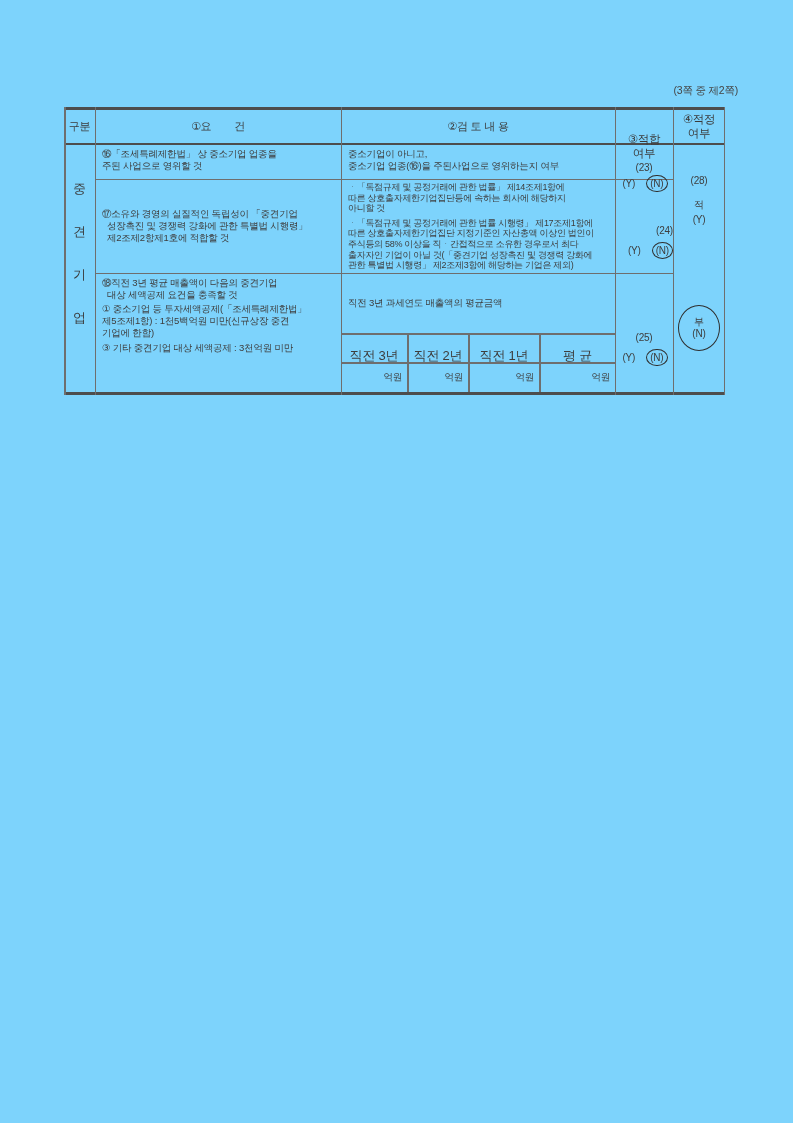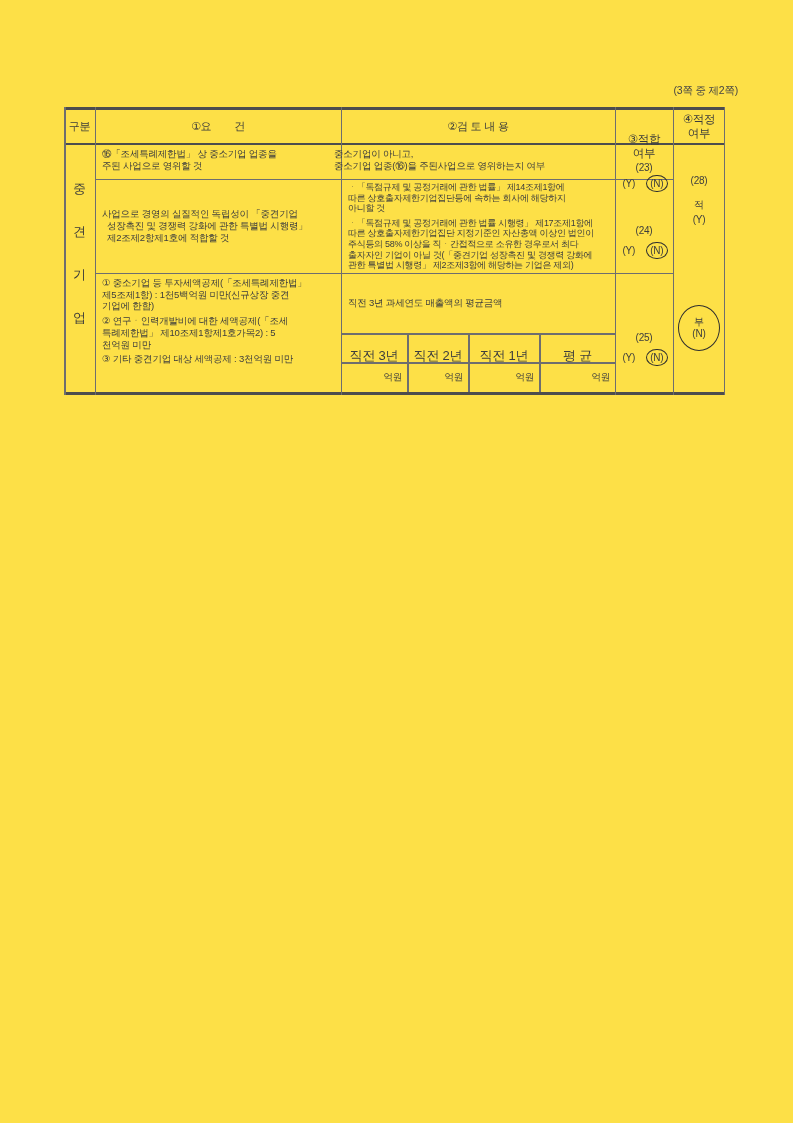--- a/index.html
+++ b/index.html
@@ -1,21 +1,21 @@
 <!DOCTYPE html>
 <html><head>
 <meta charset="utf-8">
 <style>
   html,body{margin:0;padding:0;}
   body{
     width:793px;height:1123px;background:#ffffff;position:relative;
     font-family:"Liberation Sans","DejaVu Sans",sans-serif;
     color:#3d3d3d; letter-spacing:-0.2px;
   }
-  .page{position:absolute;left:0;top:0;width:793px;height:1123px;background:#fde047;overflow:hidden;}
+  .page{position:absolute;left:0;top:0;width:793px;height:1123px;background:#7dd3fc;overflow:hidden;}
 
   .page-label{
     position:absolute;top:84px;right:55px;
     font-size:10.5px;color:#454545;
   }
 
   .tbl{position:absolute;left:64px;top:107px;width:661px;height:288px;}
 
   
   .hl,.vl{position:absolute;background:#6e6e6e;}
@@ -94,58 +94,57 @@
     <div class="cell center hdr2" style="left:609px;top:2px;width:52px;height:34px;">④적정
 여부</div>
 
     <div class="cell cat-cell" style="left:0;top:36px;width:31px;height:249px;">중
 견
 기
 업</div>
 
     <div class="cell body-txt pre" style="left:31px;top:36px;width:246px;height:36px;padding:5px 2px 0 7px;">⑯「조세특례제한법」 상 중소기업 업종을
 주된 사업으로 영위할 것</div>
-    <div class="cell body-txt pre" style="left:263px;top:36px;width:274px;height:36px;padding:5px 2px 0 7px;">중소기업이 아니고,
+    <div class="cell body-txt pre" style="left:277px;top:36px;width:274px;height:36px;padding:5px 2px 0 7px;">중소기업이 아니고,
 중소기업 업종(⑯)을 주된사업으로 영위하는지 여부</div>
     <div class="cell conf-cell tight" style="left:551px;top:36px;width:58px;height:36px;">
       <div class="code-line">(23)</div>
       <div class="yn-row">
         <span class="opt">(Y)</span>
         <span class="opt circled">(N)</span>
       </div>
     </div>
 
-    <div class="cell body-txt pre" style="left:31px;top:72px;width:246px;height:94px;padding:0 2px 0 7px;display:flex;align-items:center;">사업으로 경영의 실질적인 독립성이 「중견기업
+    <div class="cell body-txt pre" style="left:31px;top:72px;width:246px;height:94px;padding:0 2px 0 7px;display:flex;align-items:center;">⑰소유와 경영의 실질적인 독립성이 「중견기업
   성장촉진 및 경쟁력 강화에 관한 특별법 시행령」
   제2조제2항제1호에 적합할 것</div>
     <div class="cell" style="left:277px;top:72px;width:274px;height:94px;padding:3px 2px 0 7px;">
       <div class="small-txt pre" style="margin-bottom:4px;">ㆍ「독점규제 및 공정거래에 관한 법률」 제14조제1항에
 따른 상호출자제한기업집단등에 속하는 회사에 해당하지
 아니할 것</div>
       <div class="small-txt pre">ㆍ「독점규제 및 공정거래에 관한 법률 시행령」 제17조제1항에
 따른 상호출자제한기업집단 지정기준인 자산총액 이상인 법인이
 주식등의 58% 이상을 직ㆍ간접적으로 소유한 경우로서 최다
 출자자인 기업이 아닐 것(「중견기업 성장촉진 및 경쟁력 강화에
 관한 특별법 시행령」 제2조제3항에 해당하는 기업은 제외)</div>
     </div>
-    <div class="cell conf-cell" style="left:551px;top:72px;width:58px;height:94px;">
+    <div class="cell conf-cell" style="left:551px;top:72px;width:58px;height:94px;align-items:flex-end;">
       <div class="code-line">(24)</div>
       <div class="yn-row">
         <span class="opt">(Y)</span>
         <span class="opt circled">(N)</span>
       </div>
     </div>
 
     <div class="cell" style="left:31px;top:166px;width:246px;height:119px;padding:4px 2px 0 7px;">
+      <div class="body-txt pre req-para">⑱직전 3년 평균 매출액이 다음의 중견기업
+  대상 세액공제 요건을 충족할 것</div>
       <div class="body-txt pre req-para">① 중소기업 등 투자세액공제(「조세특례제한법」
 제5조제1항) : 1천5백억원 미만(신규상장 중견
 기업에 한함)</div>
-      <div class="body-txt pre req-para">② 연구ㆍ인력개발비에 대한 세액공제(「조세
-특례제한법」 제10조제1항제1호가목2) : 5
-천억원 미만</div>
       <div class="body-txt pre" style="margin-top:2px;">③ 기타 중견기업 대상 세액공제 : 3천억원 미만</div>
     </div>
 
     <div class="cell body-txt" style="left:277px;top:166px;width:274px;height:60px;display:flex;align-items:center;padding-left:7px;">직전 3년 과세연도 매출액의 평균금액</div>
 
     <div class="cell center mini-hdr" style="left:277px;top:227px;width:66px;height:28px;">직전 3년</div>
     <div class="cell center mini-hdr" style="left:344px;top:227px;width:60px;height:28px;">직전 2년</div>
     <div class="cell center mini-hdr" style="left:405px;top:227px;width:70px;height:28px;">직전 1년</div>
     <div class="cell center mini-hdr" style="left:476px;top:227px;width:75px;height:28px;">평 균</div>
 

